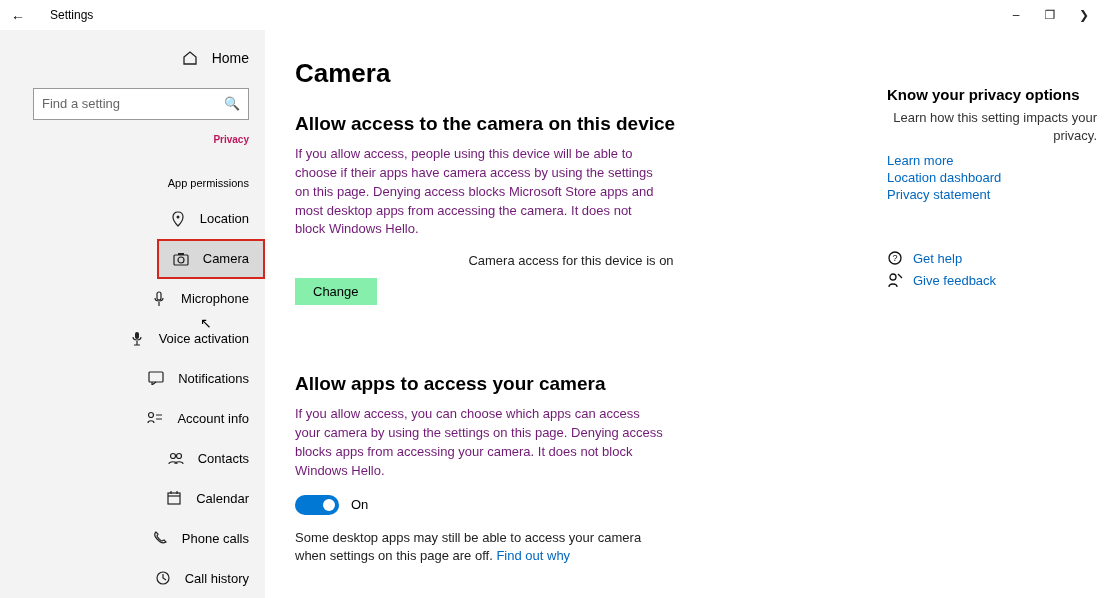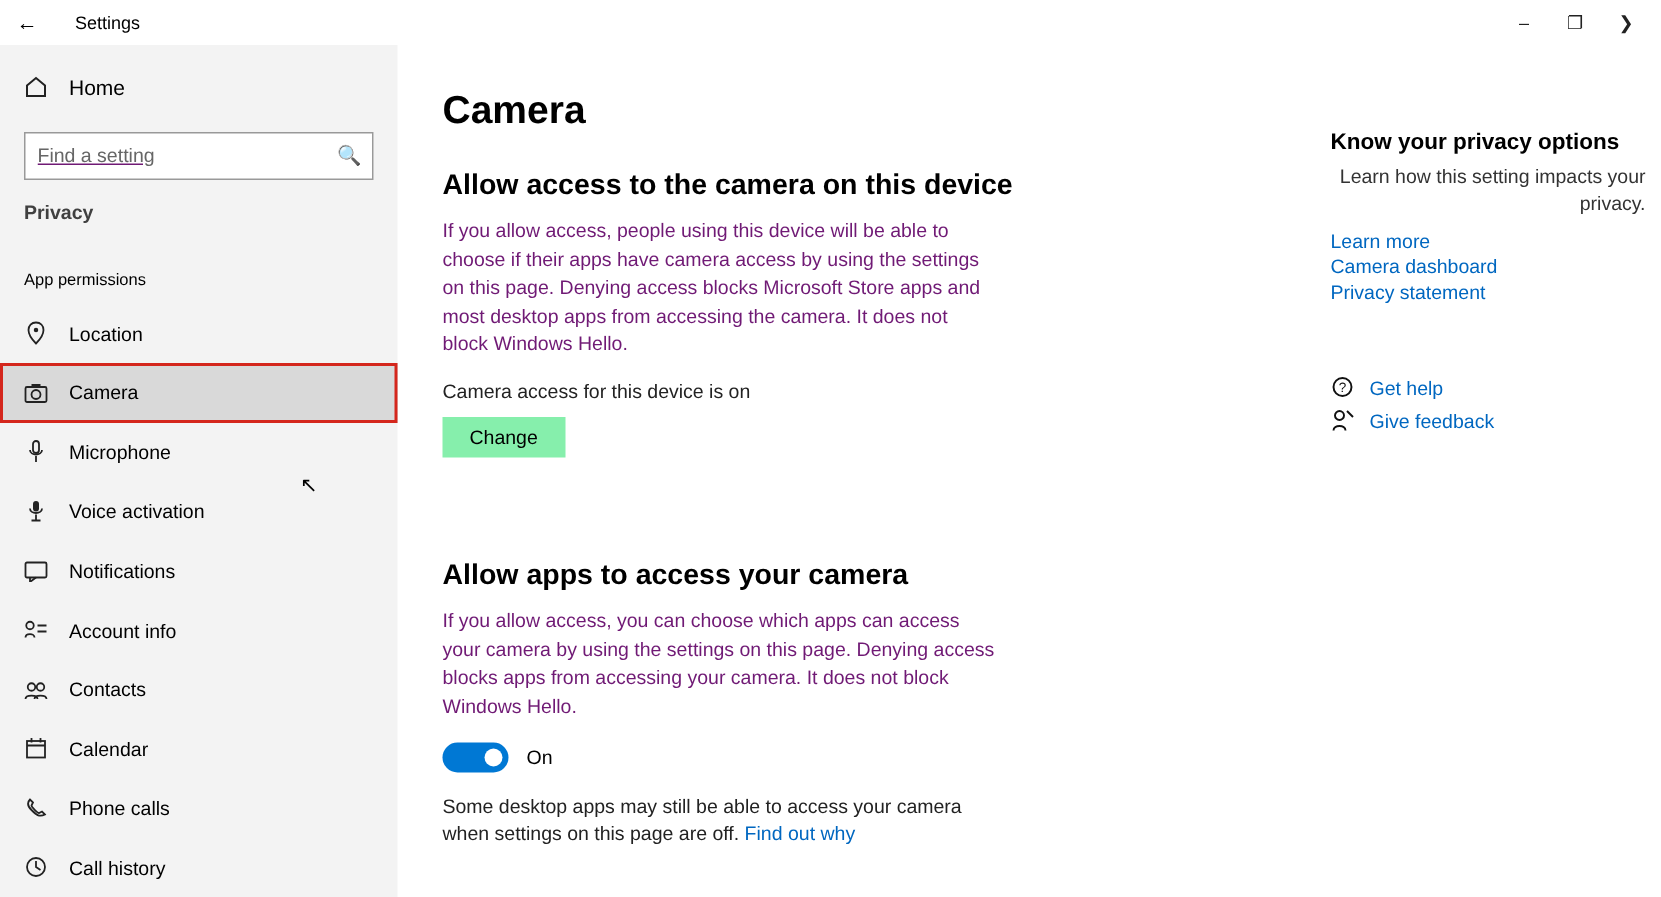--- a/index.html
+++ b/index.html
@@ -13,40 +13,40 @@
 .titlebar .winbtn { width:34px; text-align:center; font-size:12px; color:#222; }
 
 .app { flex:1; display:flex; overflow:hidden; }
 
 
 .sidebar { width:265px; background:#f3f3f3; display:flex; flex-direction:column; padding-top:8px; }
 .home-row { display:flex; align-items:center; height:40px; padding:0 16px; font-size:14px; gap:14px; }
 .home-row .icon { width:16px; display:flex; justify-content:center; }
 
 .search-wrap { margin:10px 16px 14px 16px; position:relative; }
-.search { width:100%; height:32px; border:1px solid #999; background:#fff; padding:0 30px 0 8px; font-size:13px; color:#701a75;text-decoration:underline; }
+.search { width:100%; height:32px; border:1px solid #999; background:#fff; padding:0 30px 0 8px; font-size:13px; color:#701a75; }
 .search::placeholder { color:#666; }
 .search-ico { position:absolute; right:8px; top:8px; font-size:13px; color:#555; pointer-events:none; }
 
-.section-label { padding:0 16px; font-size:13px; font-weight:600; color:#404040; margin-bottom:8px; }
+.section-label { padding:0 16px; font-size:10px; font-weight:600; color:#be185d; margin-bottom:8px; }
 .subhead { padding:0 16px; font-size:11px; color:#000000; margin:24px 0 10px 0; }
 
 .nav-item { display:flex; align-items:center; height:40px; padding:0 16px; font-size:13px; gap:14px; cursor:pointer; }
 .nav-item .icon { width:16px; display:flex; justify-content:center; font-size:14px; color:#222; }
 .nav-item.selected { background:#d9d9d9; }
 .nav-item.highlight { outline:2px solid #d4261c; outline-offset:-2px; }
 
 .cursor-decor { position:absolute; left:200px; top:285px; font-size:14px; pointer-events:none; }
 
 
 .main { flex:1; padding:28px 40px 0 30px; overflow:hidden; position:relative; }
 .page-title { font-size:26px; font-weight:600; margin-bottom:24px; }
 .h2 { font-size:19px; font-weight:600; margin-bottom:10px; }
 .desc { font-size:13px; color:#701a75; max-width:370px; line-height:1.45; margin-bottom:14px; }
-.status-line { font-size:13px; color:#222; margin-bottom:10px; }
+.status-line { font-size:13px; color:#222; margin-bottom:10px;text-align:center; }
 .change-btn { background:#86efac; border:none; padding:6px 18px; font-size:13px; cursor:pointer; margin-bottom:40px; }
 .block { margin-bottom:28px; }
 
 .toggle-row { display:flex; align-items:center; gap:12px; margin-bottom:14px; }
 .toggle { width:44px; height:20px; border-radius:10px; background:#0078d4; position:relative; cursor:pointer; }
 .toggle .knob { width:12px; height:12px; background:#fff; border-radius:50%; position:absolute; top:4px; right:4px; }
 .toggle-label { font-size:13px; }
 
 .fine { font-size:13px; color:#222; max-width:370px; line-height:1.45; }
 .fine a, .link { color:#0067c0; text-decoration:none; font-size:13px; cursor:pointer; }
@@ -68,21 +68,21 @@
   <div class="back">←</div>
   <div class="title">Settings</div>
   <div class="spacer"></div>
   <div class="winbtn">–</div>
   <div class="winbtn">❐</div>
   <div class="winbtn">❯</div>
 </div>
 
 <div class="app">
 
-  <div class="sidebar" style="position:relative;">
+  <div class="sidebar" style="position:relative;align-items:flex-end;">
     <div class="home-row">
       <span class="icon">
         <svg width="16" height="16" viewBox="0 0 16 16">
             <path d="M2 7 L8 2 L14 7 V14 H2 Z" fill="none" stroke="#222" stroke-width="1.3"></path>
           </svg>
       </span>
       <span>Home</span>
     </div>
 
     <div class="search-wrap">
@@ -223,21 +223,21 @@
         <span>Some desktop apps may still be able to access your camera when settings on this page are off. </span><a class="link">Find out why</a>
       </div>
     </div>
 
   </div>
 
   <div class="rightcol">
     <div class="rc-head">Know your privacy options</div>
     <div class="rc-text">Learn how this setting impacts your privacy.</div>
     <a class="rc-link">Learn more</a>
-    <a class="rc-link">Camera dashboard</a>
+    <a class="rc-link">Location dashboard</a>
     <a class="rc-link">Privacy statement</a>
 
     <div style="height:40px;"></div>
 
     <div class="help-row">
       <span class="ico">
         <svg width="16" height="16" viewBox="0 0 16 16">
             <circle cx="8" cy="8" r="6" fill="none" stroke="#111" stroke-width="1.3"></circle>
             <text x="8" y="11" text-anchor="middle" font-size="9" fill="#111">?</text>
           </svg>

